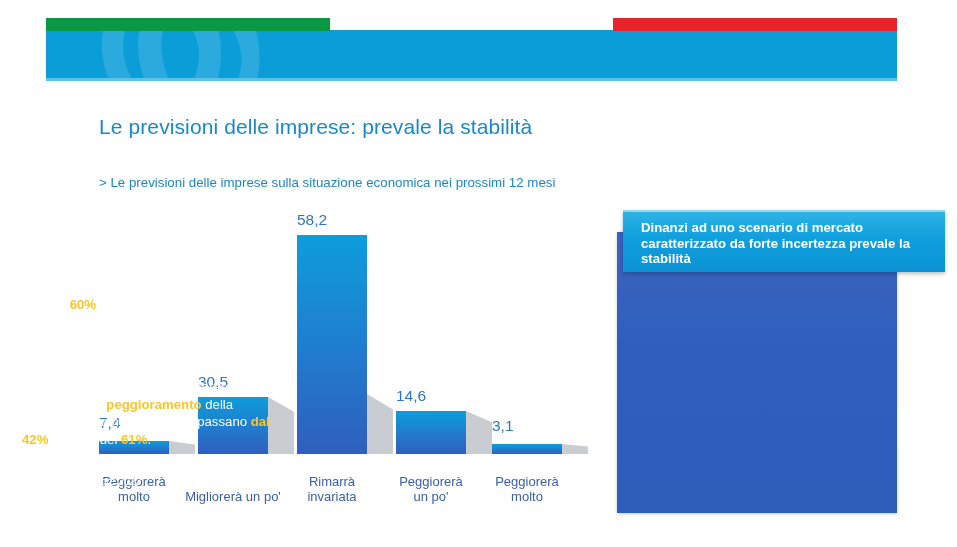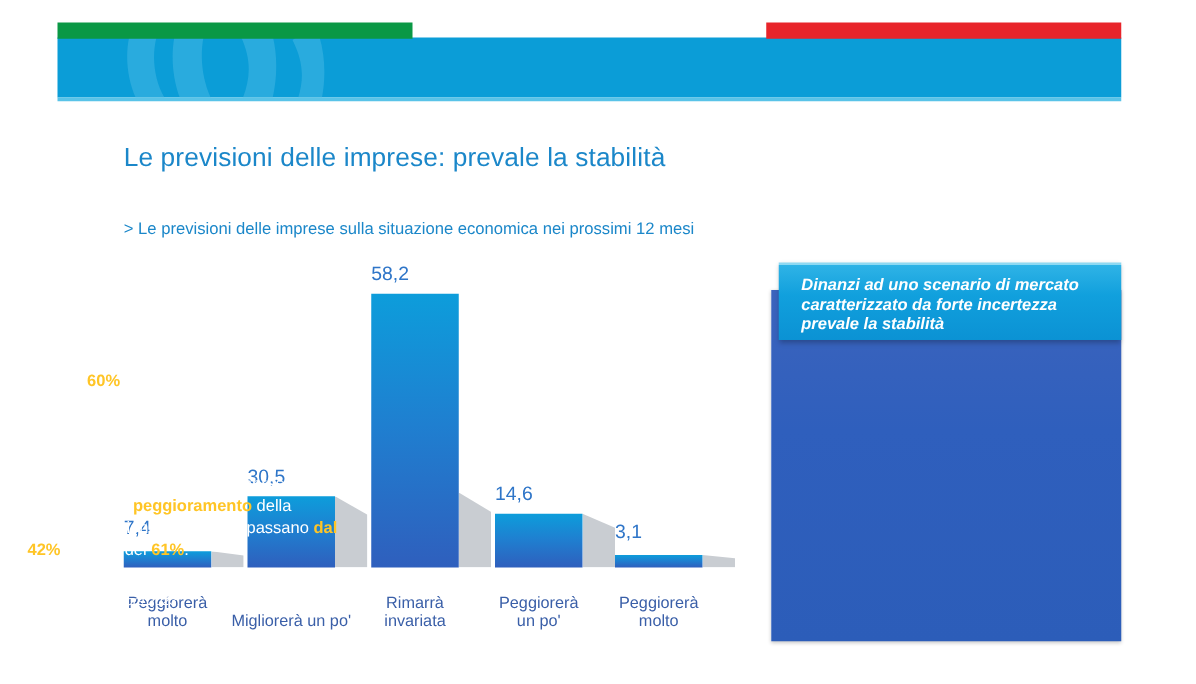--- a/index.html
+++ b/index.html
@@ -134,28 +134,27 @@
     top: 232px;
     width: 280px;
     height: 281px;
     background: linear-gradient(180deg, #3c64bd 0%, #2f5fbd 40%, #2c5db9 100%);
     box-shadow: 0 1px 3px rgba(0,0,0,0.22);
   }
   #callout-header {
     position: absolute;
     left: 623px;
     top: 210px;
-    width: 274px;
+    width: 322px;
     height: 62px;
     background: linear-gradient(180deg, #2fb3e6 0%, #11a0dd 40%, #0b92d4 100%);
     border-top: 2px solid #8fd9f2;
     box-sizing: border-box;
     box-shadow: 0 2px 4px rgba(0,0,0,0.25);
     z-index: 3;
-    font-style: italic;
   }
   #callout-header-text {
     position: absolute;
     left: 18px;
     top: 8px;
     right: 8px;
     color: #ffffff;
     font-size: 13.2px;
     font-weight: bold;
     line-height: 15.5px;

